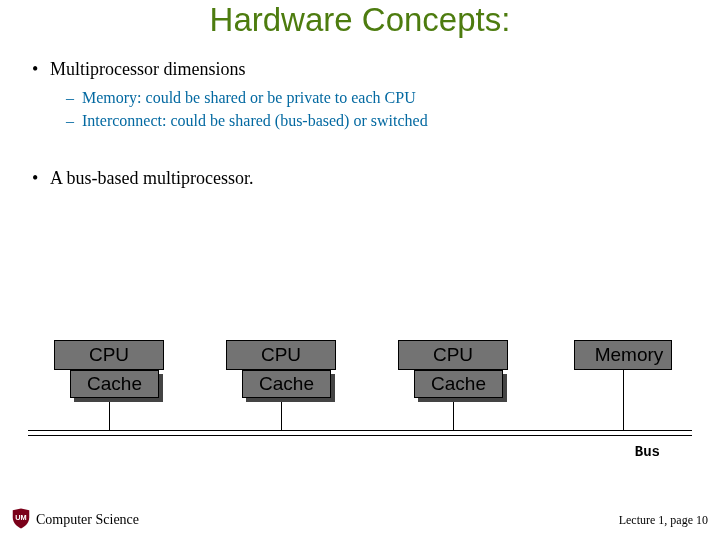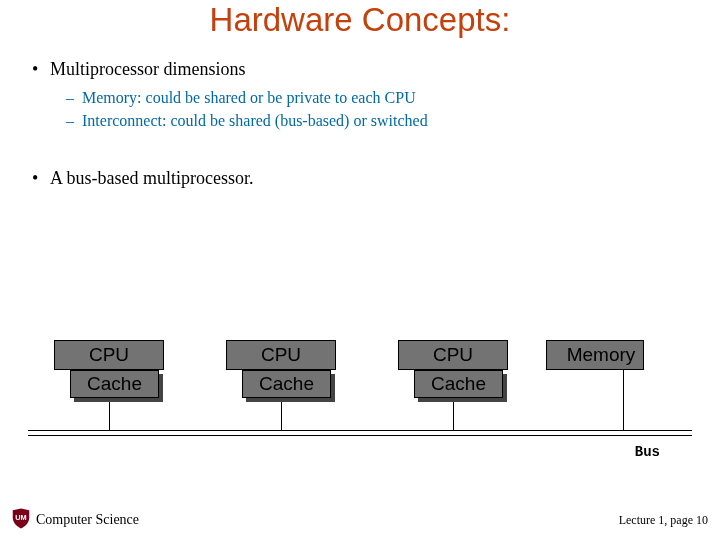--- a/index.html
+++ b/index.html
@@ -7,21 +7,21 @@
     width: 720px;
     height: 540px;
     font-family: "Times New Roman", Times, serif;
     background: #fff;
     position: relative;
     overflow: hidden;
   }
   .title {
     text-align: center;
     font-size: 33px;
-    color: #c2410c;
+    color: #4d7c0f;
     font-weight: normal;
     padding-top: 2px;
     line-height: 1.12;
     font-family: Arial, "Helvetica Neue", Helvetica, sans-serif;
   }
   .content {
     padding: 20px 33px 0 38px;
   }
   ul.top { list-style: none; }
   ul.top > li {
@@ -162,21 +162,21 @@
 
   <div class="node cpu" style="left:26px; top:0;">CPU</div>
   <div class="node cache" style="left:42px; top:30px;">Cache</div>
 
   <div class="node cpu" style="left:198px; top:0;">CPU</div>
   <div class="node cache" style="left:214px; top:30px;">Cache</div>
 
   <div class="node cpu" style="left:370px; top:0;">CPU</div>
   <div class="node cache" style="left:386px; top:30px;">Cache</div>
 
-  <div class="node mem" style="left:518px; top:0;padding-left:12px;">Memory</div>
+  <div class="node mem" style="left:546px; top:0;padding-left:12px;">Memory</div>
 
   <div class="connect" style="left:81px; top:62px; height:28px;"></div>
   <div class="connect" style="left:253px; top:62px; height:28px;"></div>
   <div class="connect" style="left:425px; top:62px; height:28px;"></div>
   <div class="connect" style="left:595px; top:30px; height:60px;"></div>
 
   <div class="busline" style="left:0; top:90px; width:664px; height:1px;"></div>
   <div class="busline" style="left:0; top:95px; width:664px; height:1px;"></div>
 
   <div class="buslabel" style="right:32px; top:104px;">Bus</div>

